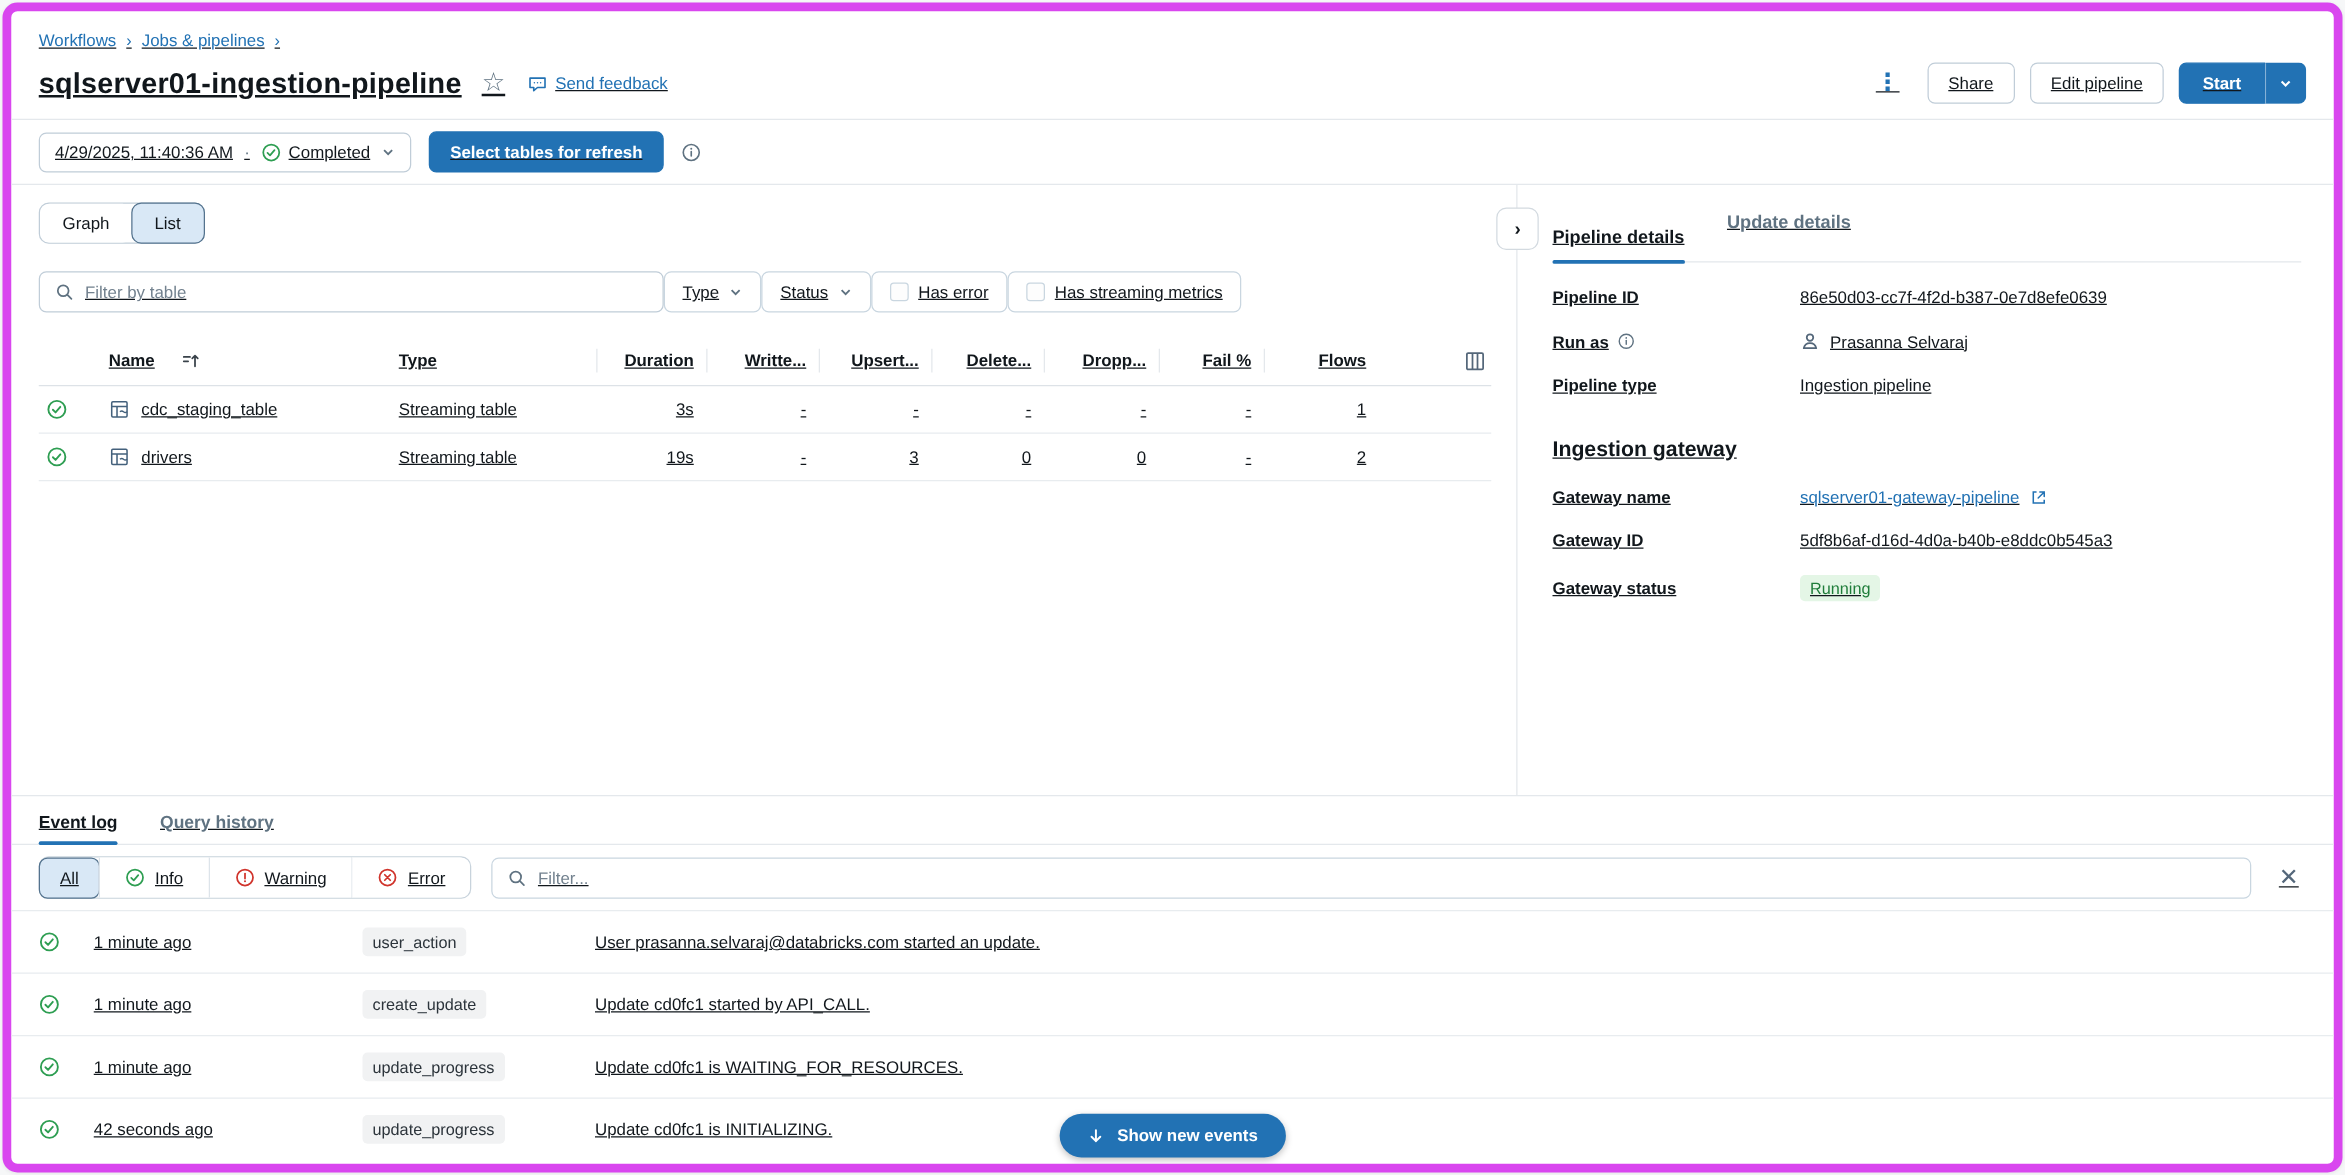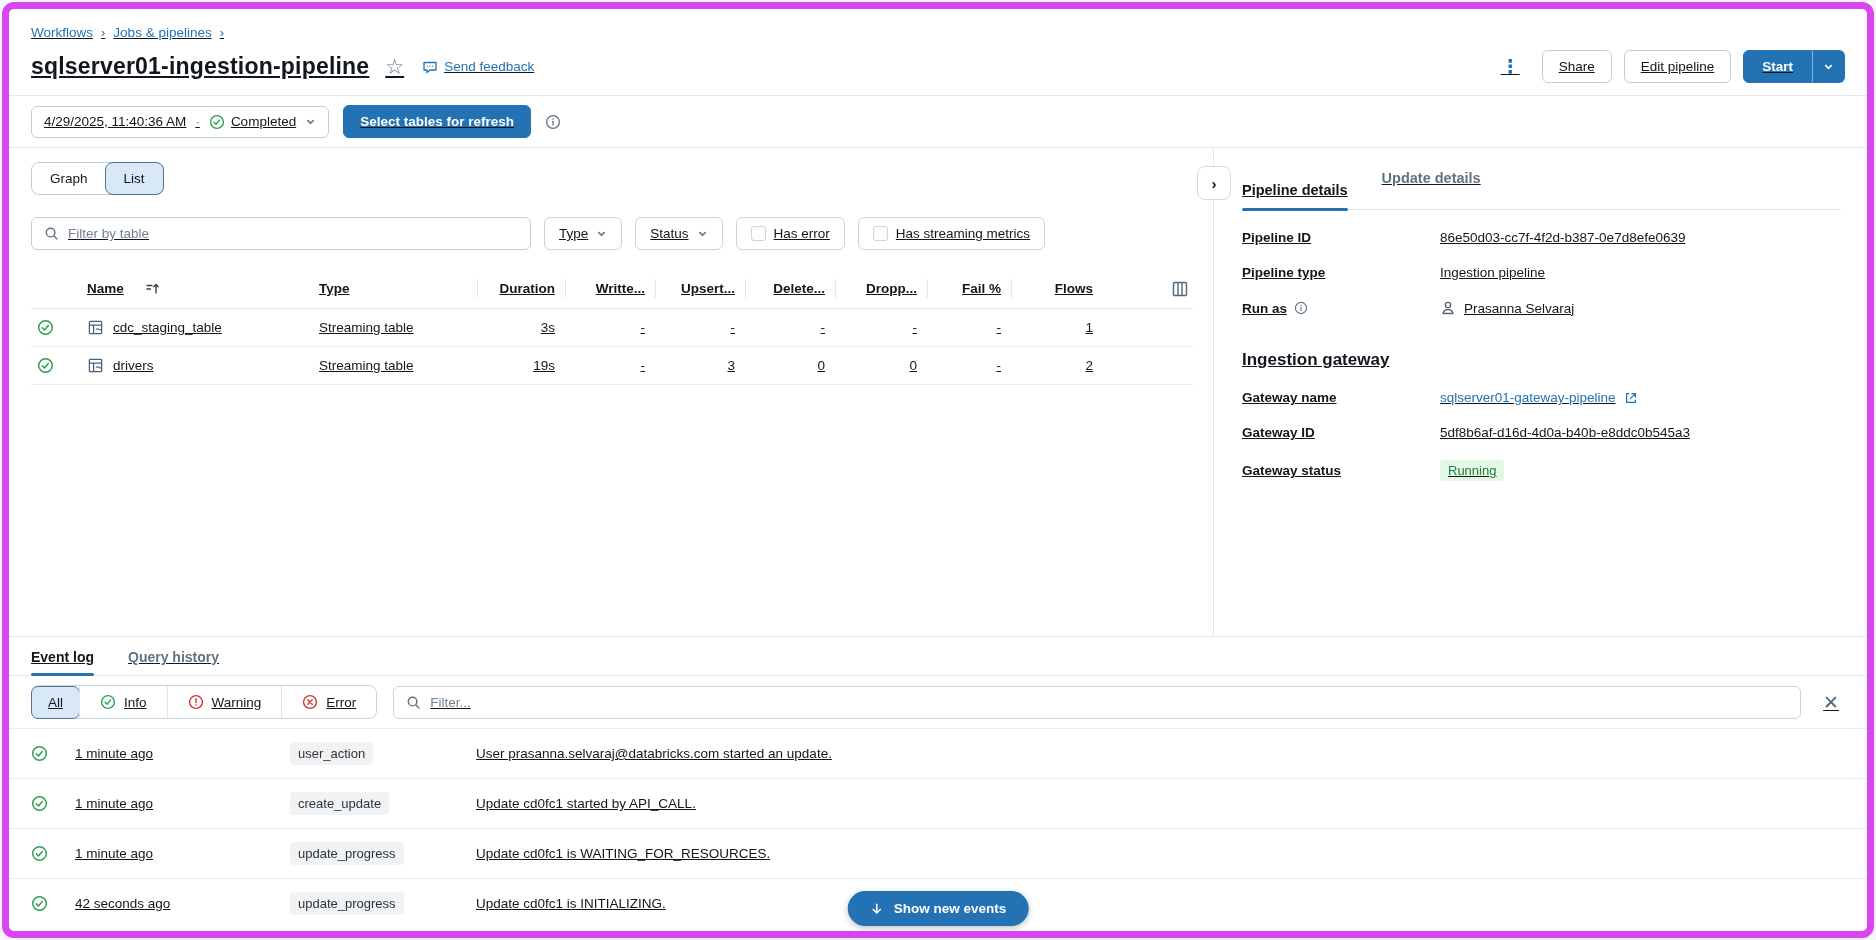--- a/index.html
+++ b/index.html
@@ -31,21 +31,21 @@
   .chev { color:#5f7281; display:flex; align-items:center; }
   .info-icon { color:#5f7281; display:flex; align-items:center; cursor:pointer; }
 
   
   .workspace { flex:1; display:flex; border-top:1px solid #e4e8ec; min-height:0; }
   .main-pane { flex:1; padding:14px 20px 0 22px; min-width:0; }
   .seg-group { display:inline-flex; border:1px solid #c0cdd8; border-radius:8px; overflow:visible; }
   .seg { font-size:13.5px; padding:8px 18px; background:#fff; border-radius:8px; cursor:pointer; color:#11171c; }
   .seg.selected { background:#d9e8f6; border:1px solid #54738e; margin:-1px; font-weight:normal;text-align:right; }
 
-  .filter-row { display:flex; align-items:center; gap:13px; margin-top:22px; }
+  .filter-row { display:flex; align-items:center; margin-top:22px; }
   .search-box { display:flex; align-items:center; gap:9px; border:1px solid #c0cdd8; border-radius:6px; padding:8px 12px; width:500px; color:#5f7281; background:#fff; }
   .search-box input { border:none; outline:none; font-size:13.5px; width:100%; font-family:inherit; color:#11171c; }
   .search-box input::placeholder { color:#73828f; }
   .chip { display:flex; align-items:center; gap:8px; border:1px solid #c9d6e0; border-radius:6px; padding:8px 14px; font-size:13.5px; cursor:pointer; background:#fff; }
   .chip .cbx { width:15px; height:15px; border:1px solid #c9d6e0; border-radius:3px; background:#fdfdfd; }
 
   
   .tbl { margin-top:20px; }
   .tbl-grid { display:grid; grid-template-columns:46px 232px 168px 88px 90px 90px 90px 92px 84px 92px 1fr; align-items:center; }
   .thead { border-bottom:1px solid #dde2e7; padding:9px 0 10px 0; font-weight:bold; font-size:13.5px; }
@@ -305,43 +305,43 @@
       <div class="side-tabs">
         <span class="side-tab active">Pipeline details</span>
         <span class="side-tab">Update details</span>
       </div>
 
       <div class="kv">
         <span class="k">Pipeline ID</span>
         <span class="v">86e50d03-cc7f-4f2d-b387-0e7d8efe0639</span>
       </div>
       <div class="kv">
-        <span class="k">Pipeline type</span>
-        <span class="v">Ingestion pipeline</span>
-      </div>
-      <div class="kv">
         <span class="k">
           <span>Run as</span>
           <span class="info-icon">
             <svg width="14" height="14" viewBox="0 0 16 16" fill="none" stroke="currentColor" stroke-width="1.3">
                 <circle cx="8" cy="8" r="6.4"></circle>
                 <path d="M8 7.3v3.5" stroke-linecap="round"></path>
                 <circle cx="8" cy="5" r="0.8" fill="currentColor" stroke="none"></circle>
               </svg>
           </span>
         </span>
         <span class="v">
           <span style="color:#54677a;display:flex;">
             <svg width="16" height="16" viewBox="0 0 16 16" fill="none" stroke="currentColor" stroke-width="1.4">
                 <circle cx="8" cy="5" r="2.6"></circle>
                 <path d="M3 13.5c.6-2.6 2.6-4 5-4s4.4 1.4 5 4z" stroke-linejoin="round"></path>
               </svg>
           </span>
           <span>Prasanna Selvaraj</span>
         </span>
+      </div>
+      <div class="kv">
+        <span class="k">Pipeline type</span>
+        <span class="v">Ingestion pipeline</span>
       </div>
 
       <div class="section-h">Ingestion gateway</div>
 
       <div class="kv">
         <span class="k">Gateway name</span>
         <span class="v link">
           <span>sqlserver01-gateway-pipeline</span>
           <span>
             <svg width="14" height="14" viewBox="0 0 16 16" fill="none" stroke="#2272b4" stroke-width="1.4">

